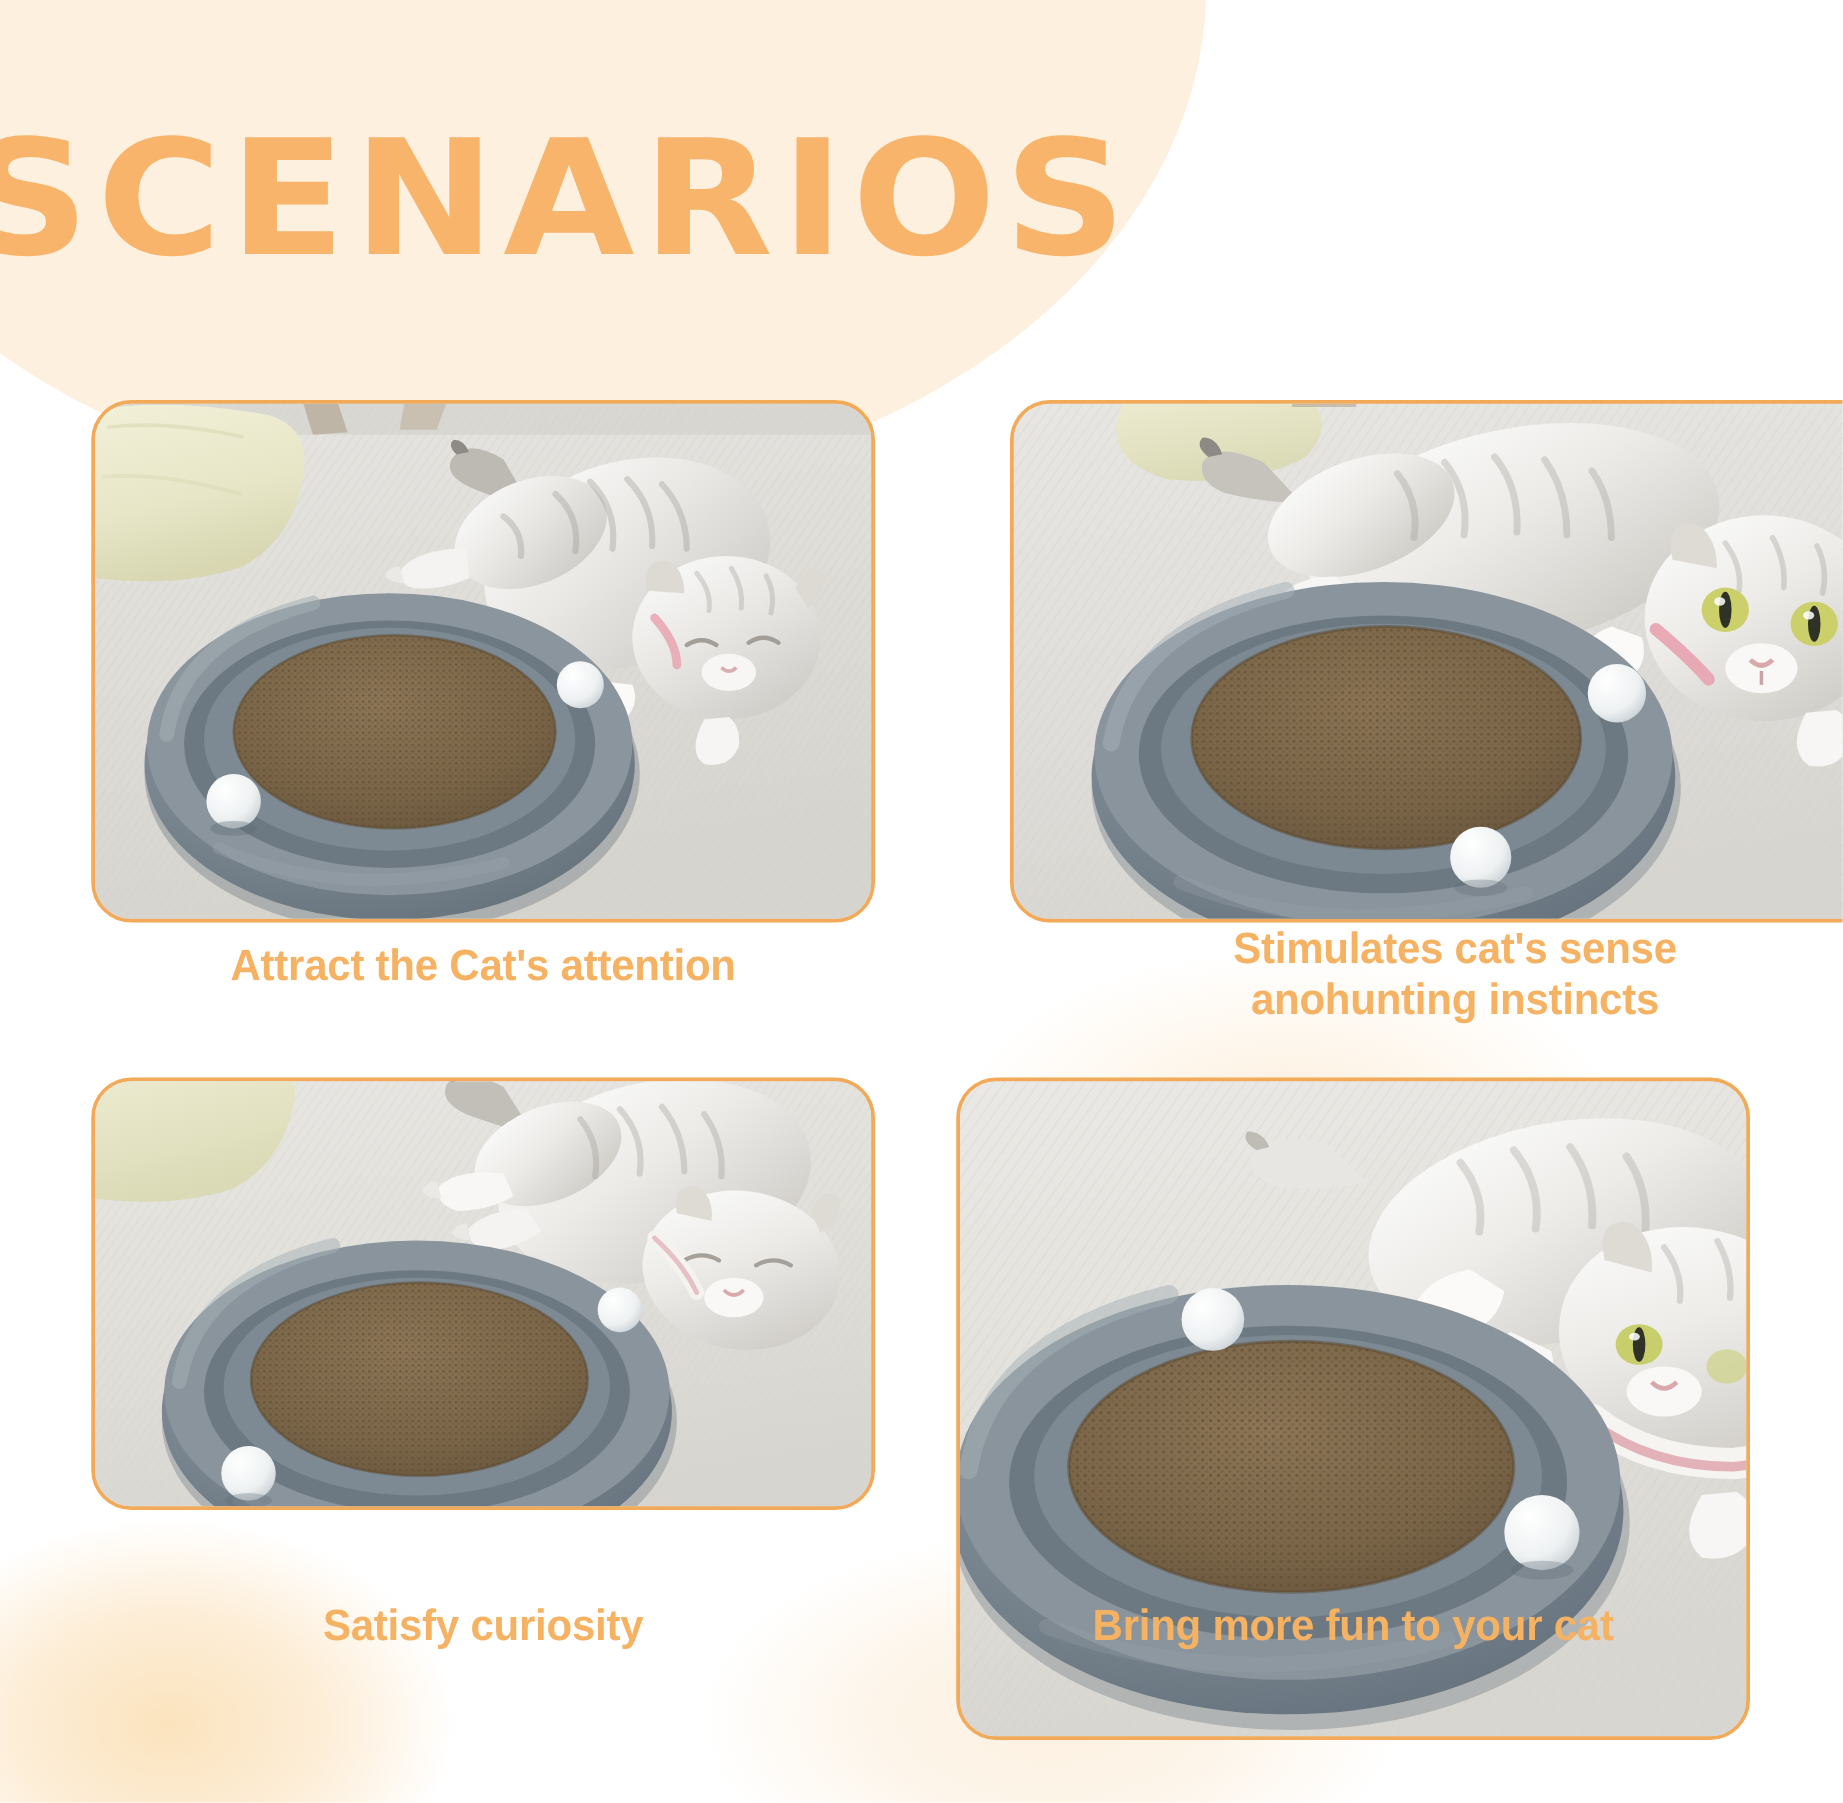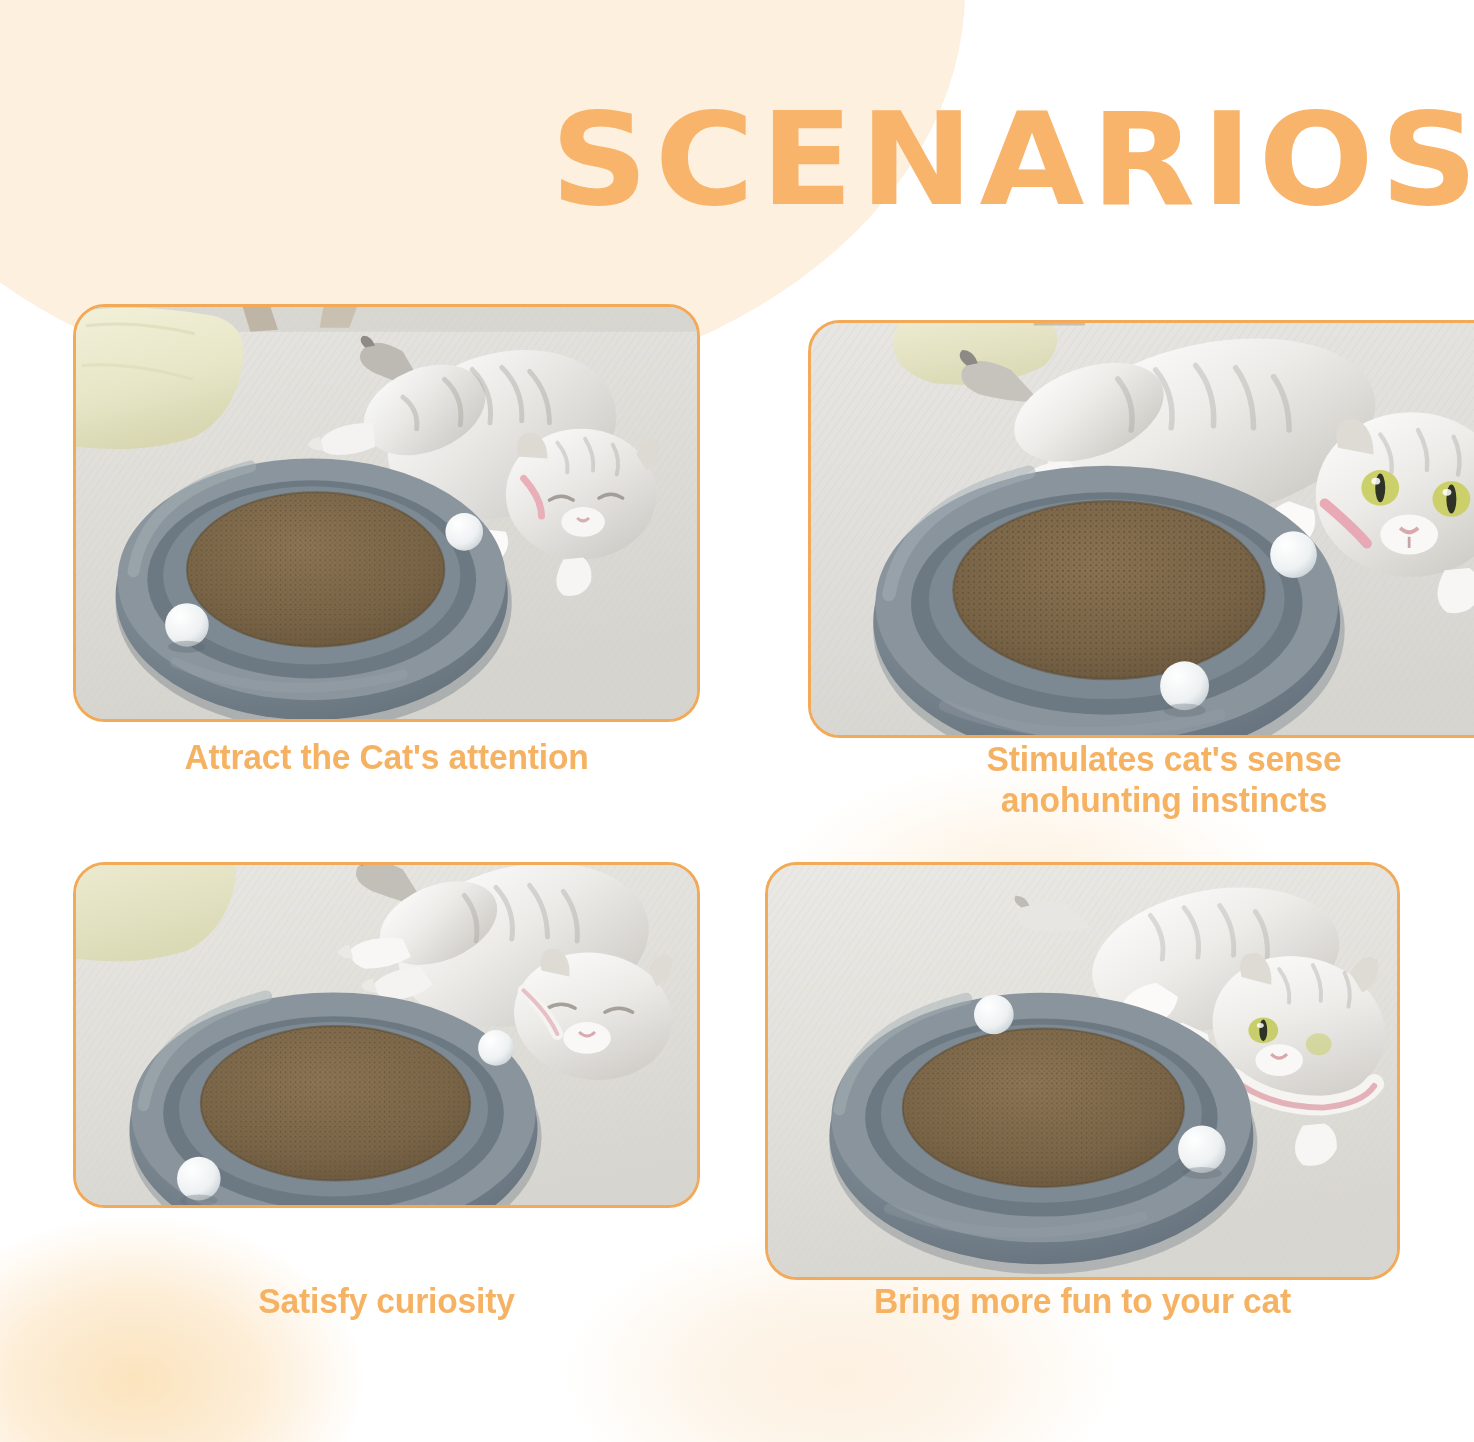--- a/index.html
+++ b/index.html
@@ -39,22 +39,22 @@
     position:absolute;
     left:770px; top:760px;
     width:520px; height:260px;
     border-radius:50%;
     background:radial-gradient(closest-side, #fdf0de 0%, rgba(255,255,255,0) 100%);
   }
 
   
   .title-wrap {
     position:absolute;
-    top:96px; left:0; right:16px;
-    text-align:right;
+    top:96px; left:0; right:4px;
+    text-align:left;
     z-index:3;
   }
   .title {
     display:inline-block;
     font-family:"DejaVu Sans", sans-serif;
     font-weight:bold;
     font-size:128px;
     letter-spacing:6px;
     line-height:1;
     color:#f8b46a;
@@ -84,24 +84,24 @@
     font-weight:bold;
     font-size:35px;
     line-height:1.18;
     color:#f6b263;
     letter-spacing:-0.2px;
     white-space:pre-line;
     transform:scaleX(0.96);
   }
 
   
-  .card-1 { left:73px;  top:304px;  width:627px; height:418px; }
+  .card-1 { left:73px;  top:320px;  width:627px; height:418px; }
   .card-2 { left:808px; top:320px;  width:712px; height:418px; }
   .card-3 { left:73px;  top:862px;  width:627px; height:346px; }
-  .card-4 { left:765px; top:862px;  width:635px; height:418px; }
+  .card-4 { left:765px; top:862px;  width:635px; height:530px; }
 
   .cap-1 { top:432px; }
   .cap-2 { top:418px; }
   .cap-3 { top:418px; }
   .cap-4 { top:418px; }
 </style>
 </head>
 <body>
 
 <div class="bg-layer">

